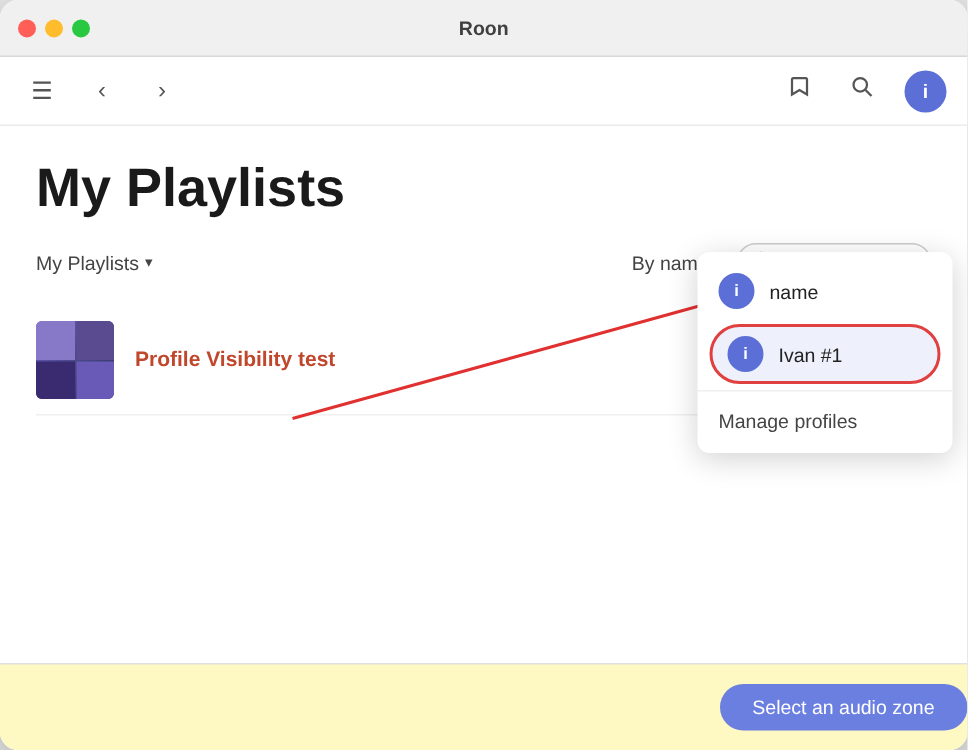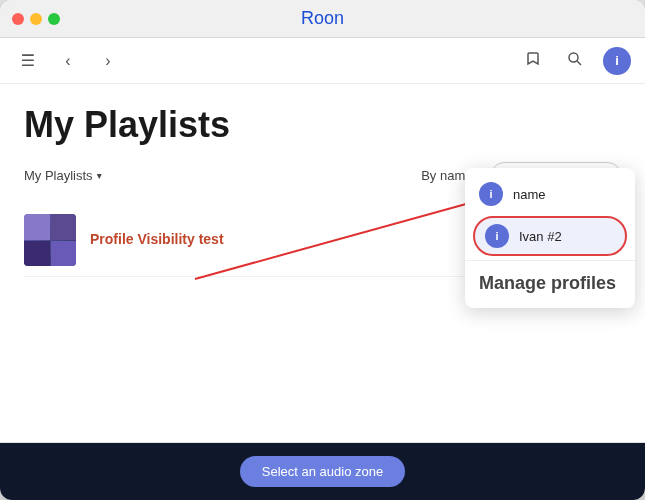--- a/index.html
+++ b/index.html
@@ -49,23 +49,23 @@
     }
 
     .traffic-light.close { background: #ff5f57; }
     .traffic-light.minimize { background: #ffbd2e; }
     .traffic-light.maximize { background: #28c840; }
 
     .titlebar-title {
       position: absolute;
       left: 50%;
       transform: translateX(-50%);
-      font-size: 18px;
-      color: #1d4ed8;
-      font-weight: 400;
+      font-size: 13px;
+      color: #404040;
+      font-weight: 700;
     }
 
     
     .toolbar {
       background: #fff;
       height: 46px;
       display: flex;
       align-items: center;
       padding: 0 14px;
       border-bottom: 1px solid #ebebeb;
@@ -254,25 +254,25 @@
       background: none;
       border: none;
       cursor: pointer;
       color: #888;
       font-size: 18px;
       padding: 4px 8px;
     }
 
     
     .bottom-bar {
-      background: #0f172a;
+      background: #fef9c3;
       height: 58px;
       display: flex;
       align-items: center;
-      justify-content: center;
+      justify-content: flex-end;
       border-top: 1px solid #e0e0e0;
       flex-shrink: 0;
     }
 
     .audio-zone-btn {
       background: #6b7fe0;
       color: white;
       border: none;
       border-radius: 20px;
       padding: 8px 22px;
@@ -327,24 +327,23 @@
     }
 
     .profile-divider {
       height: 1px;
       background: #eee;
       margin: 4px 0;
     }
 
     .manage-profiles {
       padding: 8px 14px;
-      font-size: 18px;
+      font-size: 13px;
       color: #444;
       cursor: pointer;
-      font-weight: bold;
     }
 
     
     .arrow-overlay {
       position: absolute;
       top: 0;
       left: 0;
       width: 100%;
       height: 100%;
       pointer-events: none;
@@ -462,21 +461,21 @@
       <div class="profile-item">
         <div class="profile-avatar">
           <span>i</span>
         </div>
         <span>name</span>
       </div>
       <div class="profile-item active">
         <div class="profile-avatar">
           <span>i</span>
         </div>
-        <span>Ivan #2</span>
+        <span>Ivan #1</span>
       </div>
       <div class="profile-divider"></div>
       <div class="manage-profiles">Manage profiles</div>
     </div>
 
   </div>
 
   <div class="bottom-bar">
     <button class="audio-zone-btn">Select an audio zone</button>
   </div>

